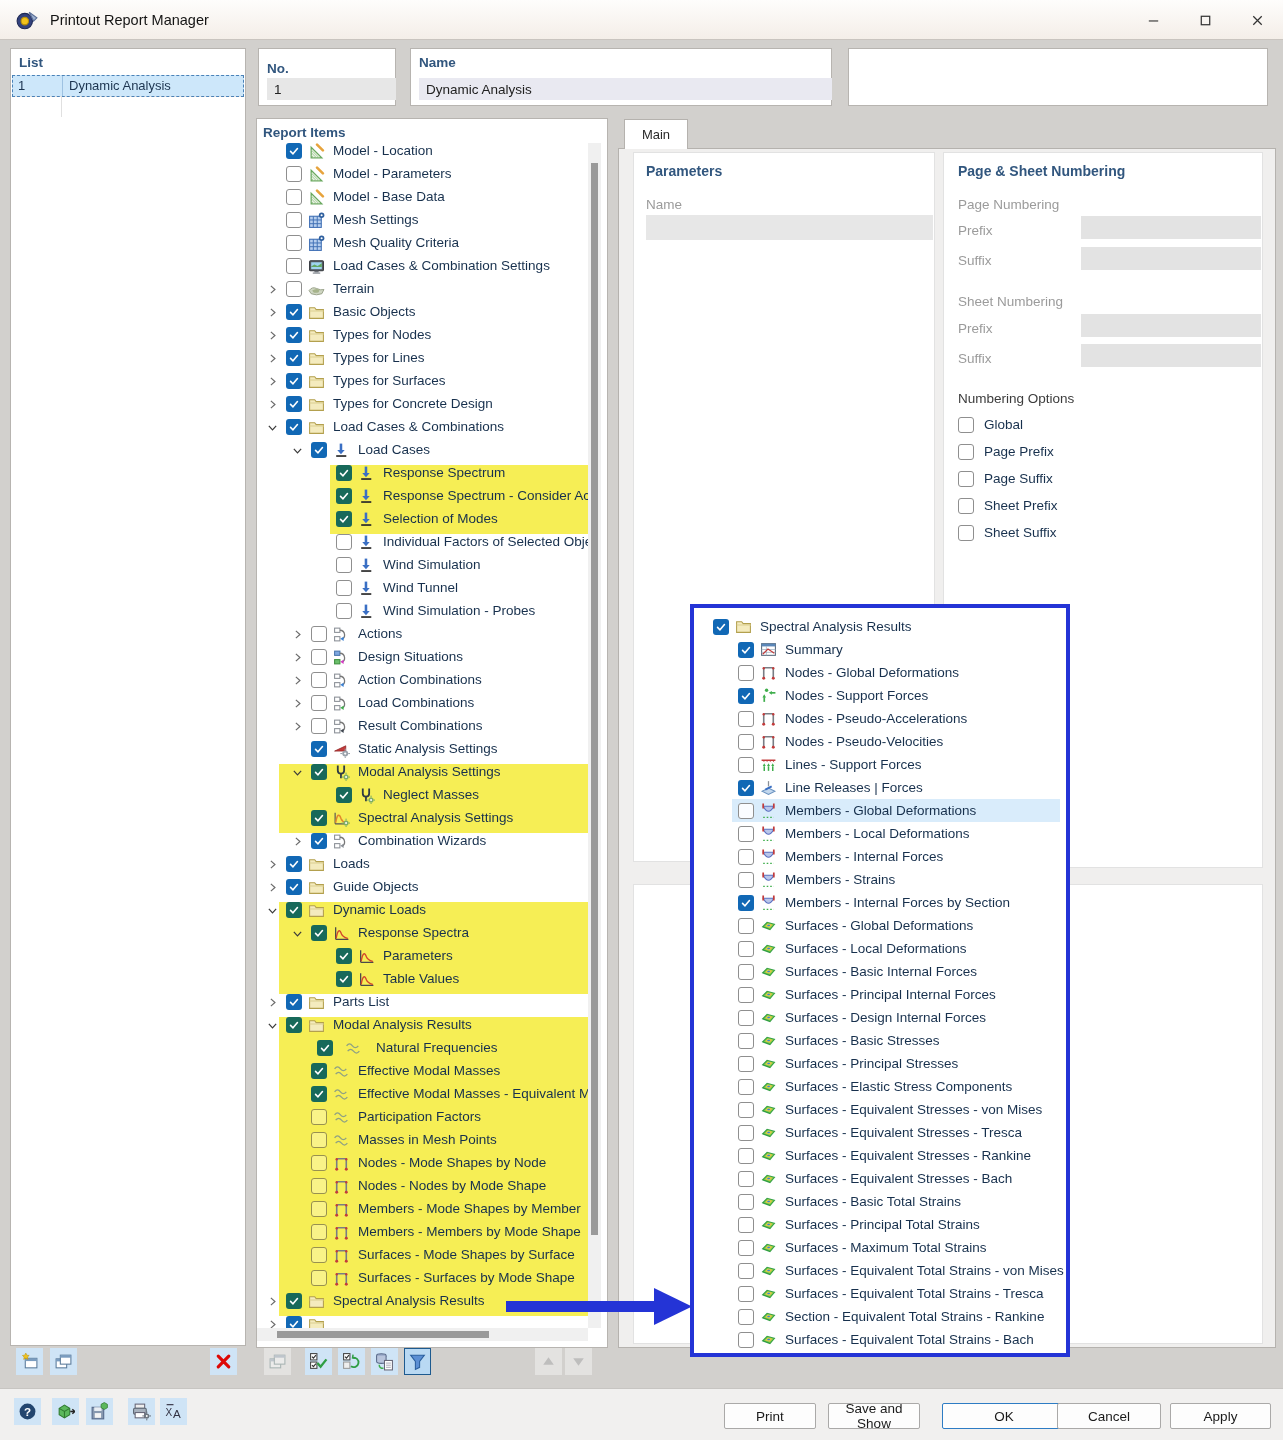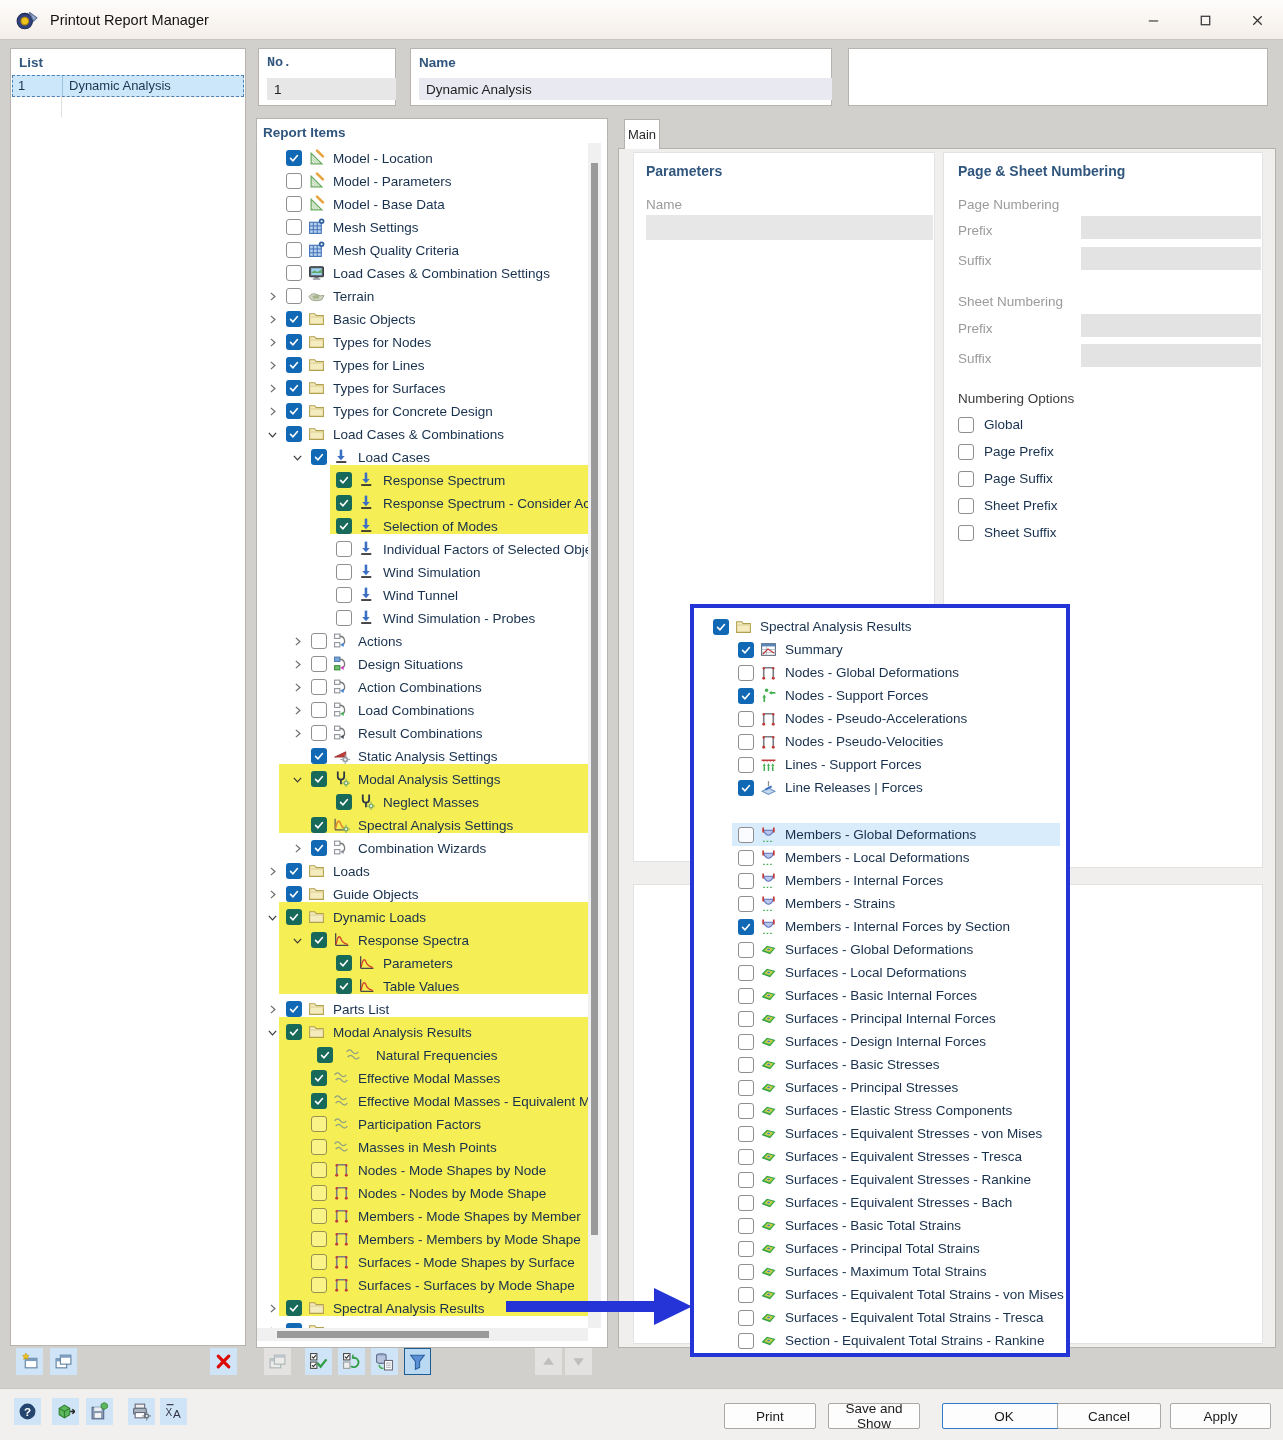--- a/index.html
+++ b/index.html
@@ -19,21 +19,21 @@
   .ptitle{font-size:13.5px;font-weight:bold;color:#31567e;}
   .graylab{font-size:13.5px;color:#9b9b9b;}
   .field{background:#e7e7e7;font-size:13.5px;color:#222;display:flex;align-items:center;padding-left:7px;}
   
   .lrow{display:flex;height:21px;align-items:center;font-size:13px;color:#1c3450;border-bottom:1px solid #e4e4e4;}
   .lrow.sel{background:#cde7fa;outline:1px dashed #4a82b8;outline-offset:-1px;}
   .lcell-no{width:50px;padding-left:6px;box-sizing:border-box;}
   .lcell-name{flex:1;padding-left:6px;border-left:1px solid #9ec2e2;height:100%;display:flex;align-items:center;}
   
   #tree-rows{left:257px;top:143px;width:331px;height:1196px;overflow:hidden;z-index:2;}
-  .trow{display:flex;align-items:flex-end;height:23px;white-space:nowrap;}
+  .trow{display:flex;align-items:flex-start;height:23px;white-space:nowrap;}
   .chev{width:18px;height:16px;flex:none;display:flex;align-items:center;justify-content:center;}
   .chev svg{width:13px;height:13px;}
   .cb{width:16px;height:16px;border-radius:3px;box-sizing:border-box;flex:none;margin-left:5px;
       display:flex;align-items:center;justify-content:center;}
   .cb.un{background:rgba(255,255,255,.85);border:1px solid #8f8f8f;}
   .cb.un.onhl{background:rgba(255,255,255,.30);border:1px solid #98914f;}
   .cb.blue{background:#1168b5;}
   .cb.green{background:#17695a;}
   .cb svg{width:12px;height:12px;}
   .ticon{width:17px;height:17px;flex:none;margin-left:6px;}
@@ -52,21 +52,21 @@
        font-size:13px;color:#2a2a2a;z-index:2;}
   .content-bg{background:#f0efee;border:1px solid #b5b2ae;}
   .whitebox{background:#fff;border:1px solid #e2e2e2;}
   .optrow{display:flex;align-items:center;height:27px;}
   .optrow .cb{margin-left:0;}
   .optlabel{margin-left:10px;font-size:13.5px;color:#17304d;}
   
   #overlay{left:690px;top:604px;width:380px;height:753px;background:#fff;border:4px solid #2434d6;z-index:10;overflow:hidden;}
   #overlay-rows{position:absolute;left:0;top:7px;width:372px;}
   .orow{display:flex;align-items:center;height:23px;white-space:nowrap;}
-  .orow.sel{background:linear-gradient(to right,transparent 38px,#d9ecfb 38px,#d9ecfb 366px,transparent 366px);margin-top:24px;}
+  .orow.sel{background:linear-gradient(to right,transparent 38px,#d9ecfb 38px,#d9ecfb 366px,transparent 366px);}
   
   .footerbar{left:0;top:1388px;width:1283px;height:52px;background:#f1f0ef;border-top:1px solid #c7c5c2;}
   .fbtn{position:absolute;top:14px;height:26px;background:#fdfdfd;border:1px solid #aaa9a8;border-radius:2px;
         font-size:13.5px;color:#1a1a1a;display:flex;align-items:center;justify-content:center;}
   .fbtn.default{border:1.5px solid #2d7cc4;}
   .divline{background:#e0e0e0;}
 </style>
 </head>
 <body>
 
@@ -111,21 +111,21 @@
     <div id="list-rows" style="position:absolute;left:1px;top:26px;right:1px;">
         <div class="lrow sel">
     <span class="lcell-no">1</span>
     <span class="lcell-name">Dynamic Analysis</span>
   </div>
       </div>
     <div class="abs divline" style="left:50px;top:47px;width:1px;height:21px;"></div>
   </div>
 
   <div class="abs panel" style="left:258px;top:48px;width:138px;height:58px;">
-    <div class="ptitle" style="position:absolute;left:8px;top:6px;font-family:Liberation Mono, monospace;">No.</div>
+    <div class="ptitle" style="position:absolute;left:8px;top:12px;">No.</div>
     <div class="field" style="position:absolute;left:8px;top:29px;width:122px;height:22px;">1</div>
   </div>
 
   <div class="abs panel" style="left:410px;top:48px;width:422px;height:58px;">
     <div class="ptitle" style="position:absolute;left:8px;top:6px;">Name</div>
     <div class="field" style="position:absolute;left:8px;top:29px;width:406px;height:22px;background:#e9e9f1;">Dynamic Analysis</div>
   </div>
 
   <div class="abs panel" style="left:848px;top:48px;width:420px;height:58px;"></div>
 
@@ -897,21 +897,21 @@
   <div class="abs sb" style="left:257px;top:1328px;width:331px;height:13px;">
     <div class="sb-thumb" style="left:20px;top:3px;width:212px;height:7px;"></div>
   </div>
 
   <div id="list-toolbar"></div>
 
   <div id="tree-toolbar"></div>
   <div id="move-buttons"></div>
 
   <div class="abs content-bg" style="left:618px;top:148px;width:658px;height:1200px;"></div>
-  <div class="abs tab" style="left:624px;top:119px;width:36px;height:30px;">
+  <div class="abs tab" style="left:624px;top:119px;width:64px;height:30px;">
     <span>Main</span>
   </div>
 
   <div class="abs whitebox" style="left:633px;top:152px;width:302px;height:710px;">
     <div class="ptitle" style="position:absolute;left:12px;top:10px;font-size:14px;">Parameters</div>
     <div class="graylab" style="position:absolute;left:12px;top:44px;">Name</div>
     <div class="field" style="position:absolute;left:12px;top:62px;width:280px;height:25px;"></div>
   </div>
 
   <div class="abs whitebox" style="left:943px;top:152px;width:320px;height:716px;">

